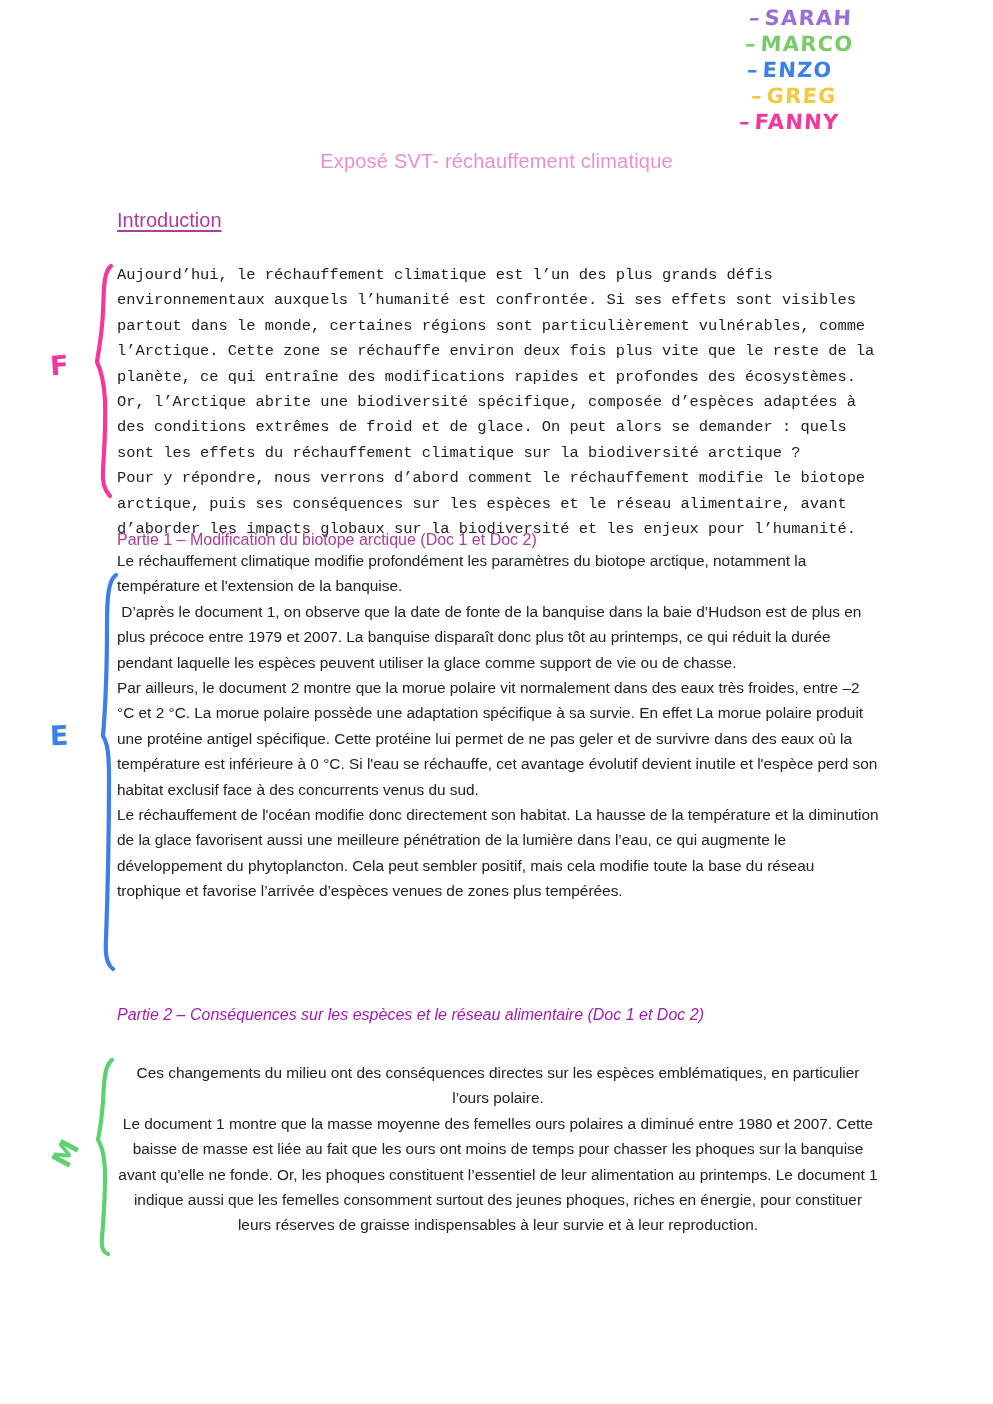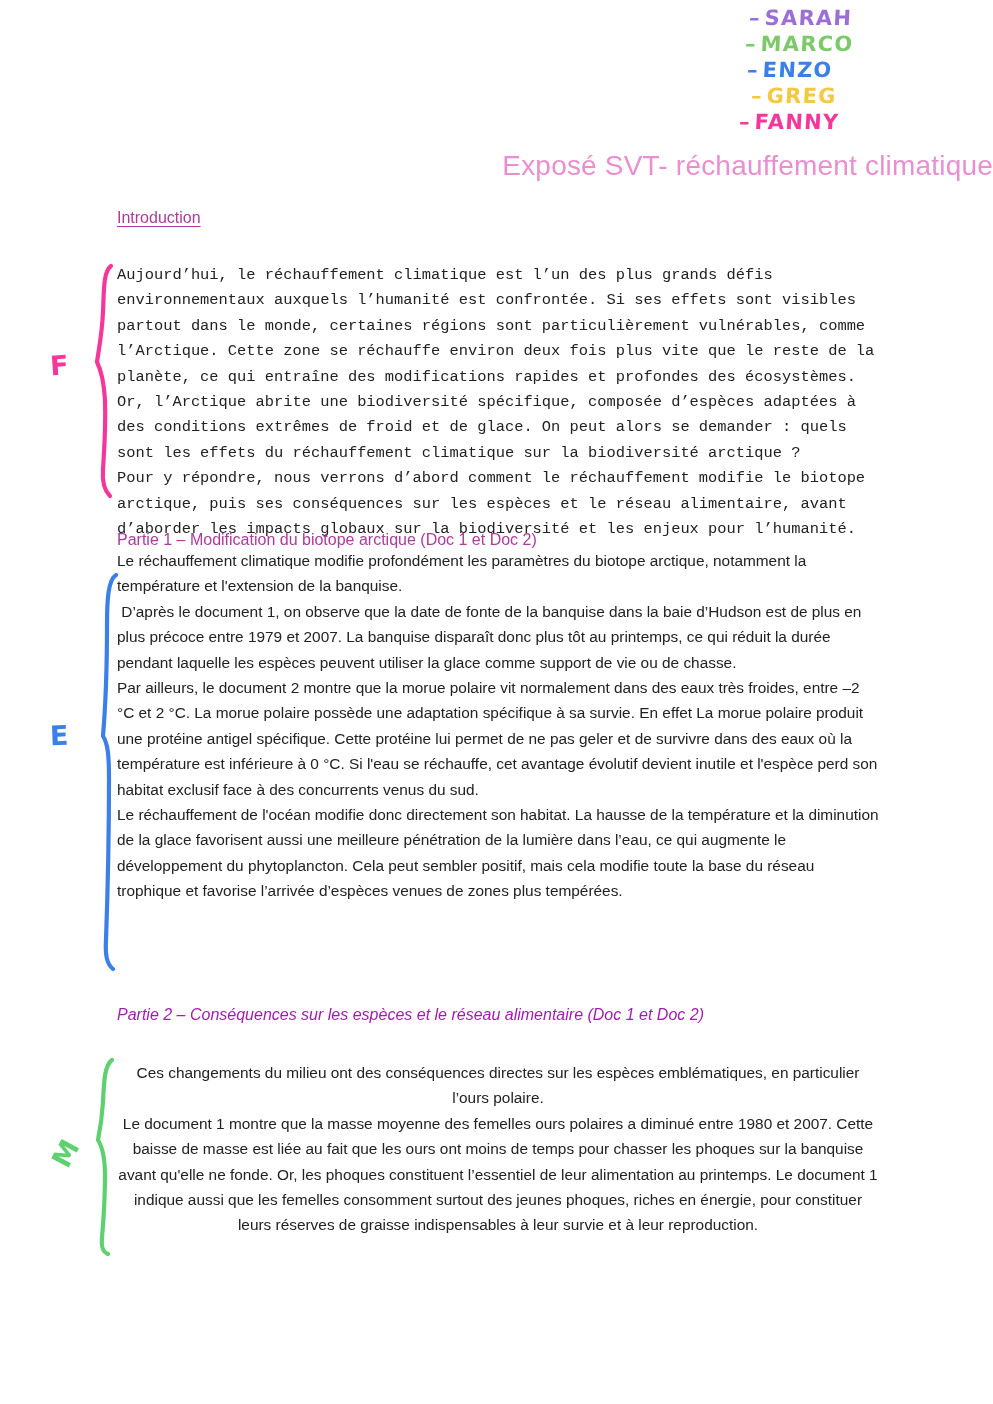--- a/index.html
+++ b/index.html
@@ -44,32 +44,32 @@
   .n2 { margin-left: 12px; }
   .n3 { margin-left: 16px; }
   .n4 { margin-left: 4px; }
 
   
   .doc-title {
     position: absolute;
     top: 150px;
     left: 0;
     width: 993px;
-    text-align: right;
-    font-size: 28px;
+    text-align: center;
+    font-size: 20px;
     font-weight: normal;
     letter-spacing: 0.2px;
   }
 
   
   .intro-label {
     position: absolute;
     top: 209px;
     left: 117px;
-    font-size: 16px;
+    font-size: 20px;
     text-decoration: underline;
     text-underline-offset: 3px;
   }
   .part-heading {
     position: absolute;
     left: 117px;
     font-size: 16px;
     white-space: nowrap;
   }
   #part1-heading { top: 531px; }

